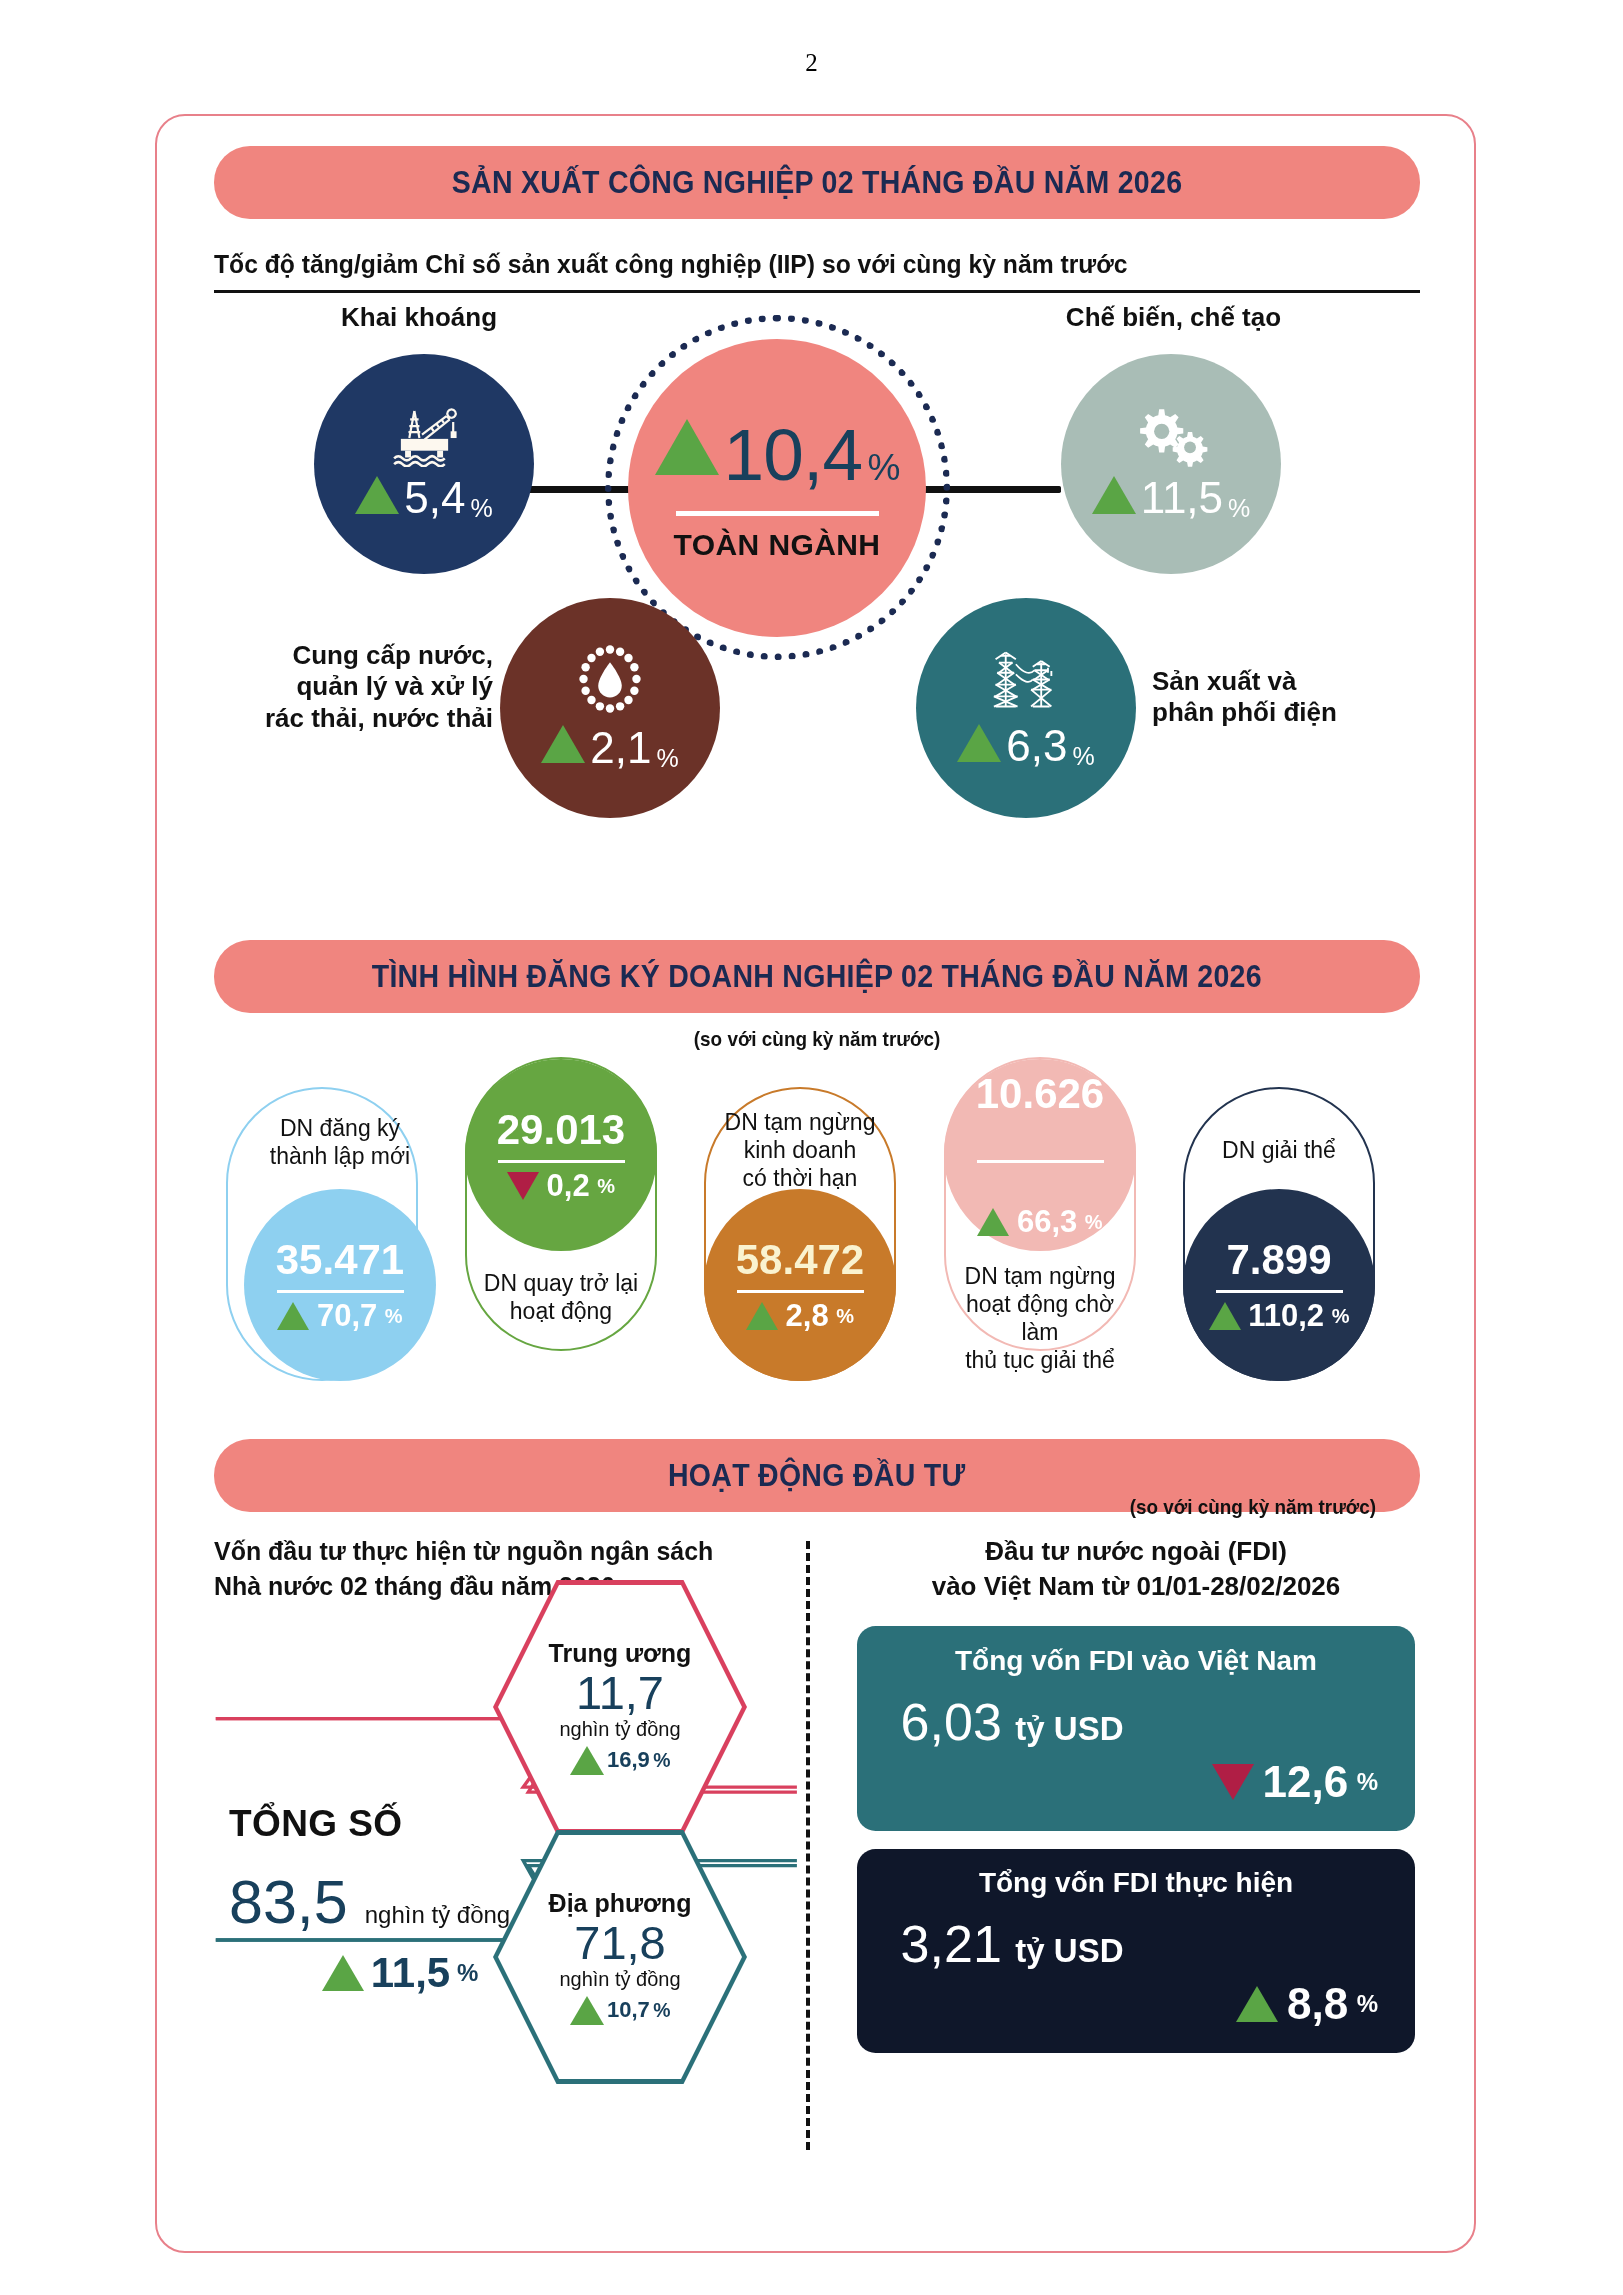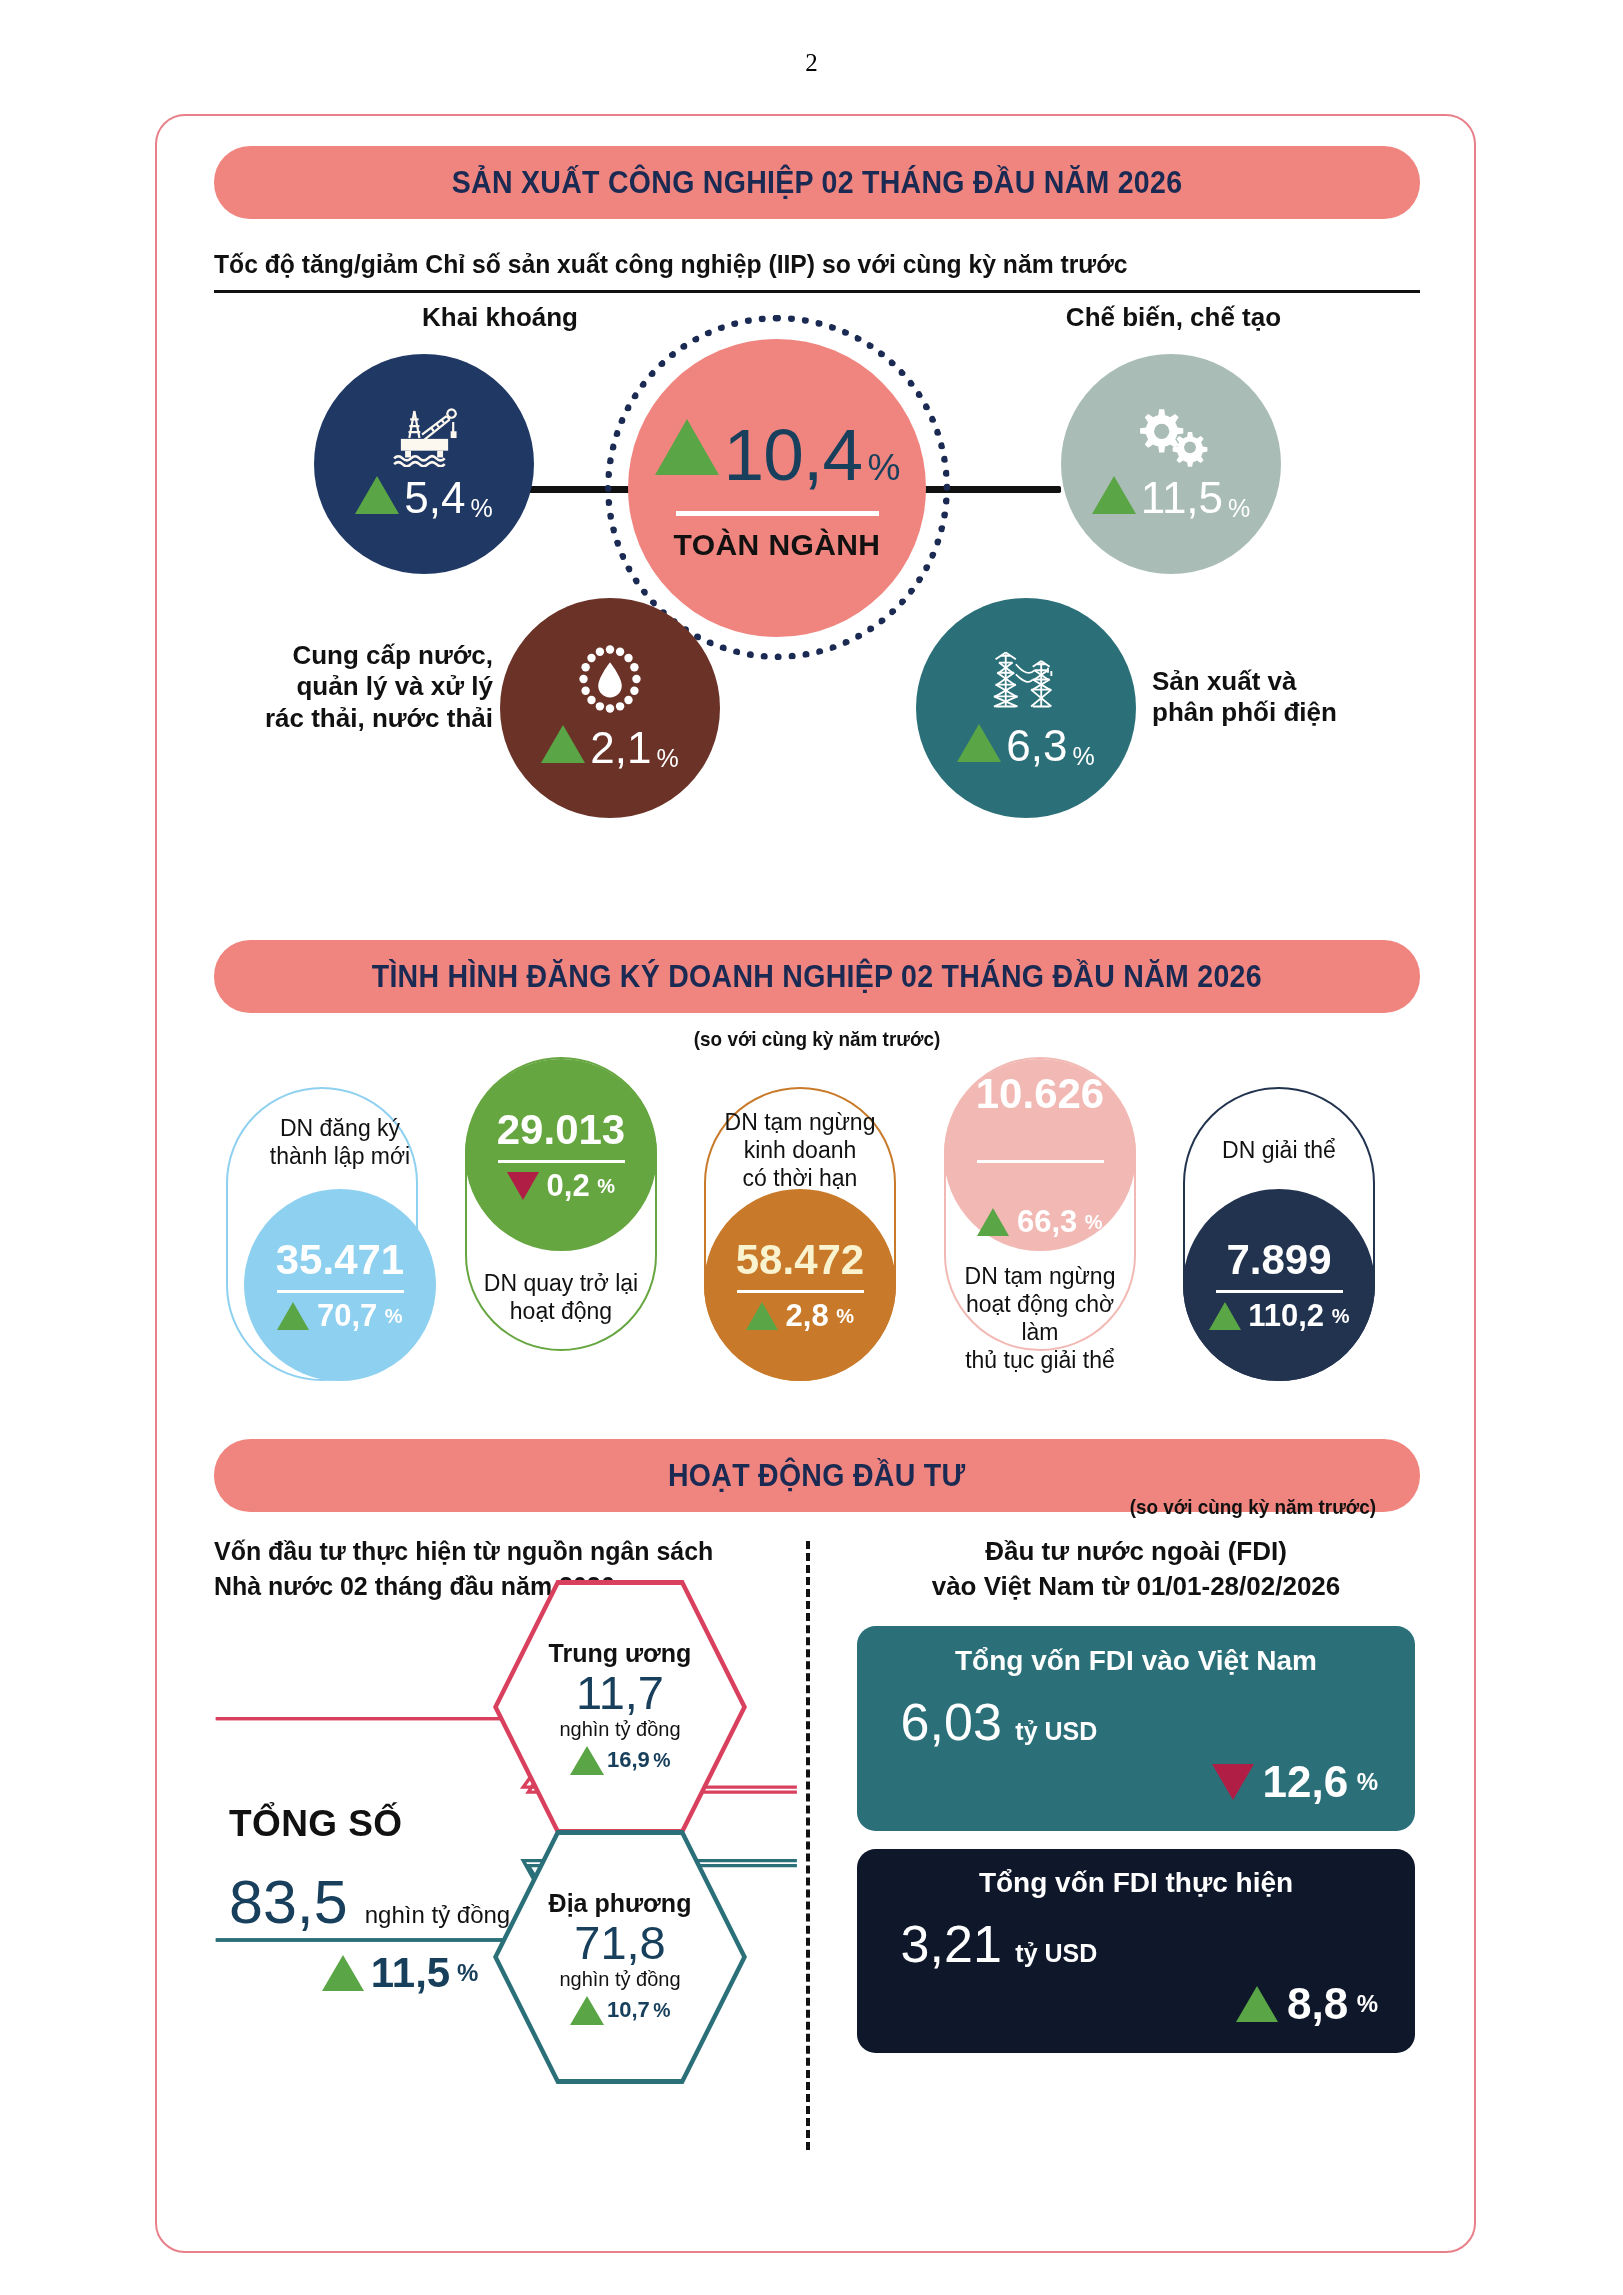--- a/index.html
+++ b/index.html
@@ -192,21 +192,21 @@
   }
 
   .fdi-col { position: absolute; left: 643px; top: 0px; width: 558px; }
   .fdi-title {
     font-size: 26px; font-weight: bold; color: #111; text-align: center; line-height: 1.35;
   }
   .fdi-card { border-radius: 18.6px; padding: 18.6px 25px 24px; margin-top: 22px; position: relative; }
   .fdi-card .t { font-size: 28px; font-weight: bold; color: #fff; text-align: center; }
   .fdi-card .vrow { display: flex; align-items: baseline; gap: 13.5px; margin-top: 15px; padding-left: 18.6px; }
   .fdi-card .v { font-size: 52px; font-weight: 300; color: #fff; }
-  .fdi-card .vu { font-size: 25px; color: #fff; font-weight: bold; }
+  .fdi-card .vu { font-size: 33px; color: #fff; font-weight: bold; }
   .fdi-card .prow { display: flex; align-items: center; justify-content: flex-end; gap: 8.5px; margin-top: 5px; padding-right: 12px; }
   .fdi-card .pn { font-size: 44px; font-weight: bold; color: #fff; }
   .fdi-card .pu { font-size: 24px; font-weight: bold; color: #fff; }
 </style>
 </head>
 <body>
 
 <div class="page-number">2</div>
 
 <div class="frame">
@@ -218,21 +218,21 @@
     <div class="subtitle1">Tốc độ tăng/giảm Chỉ số sản xuất công nghiệp (IIP) so với cùng kỳ năm trước</div>
     <div class="rule"></div>
 
     <div class="iip-area">
 
       <div class="connector" style="left:279px; top:184px; width:144px;"></div>
       <div class="connector" style="left:703px; top:184px; width:144px;"></div>
       <div class="connector" style="left:359px; top:328px; width:127px; transform:rotate(40deg); transform-origin:left center;"></div>
       <div class="connector" style="left:761px; top:328px; width:127px; transform:rotate(40deg); transform-origin:left center;"></div>
 
-      <div class="clabel" style="left:127px; top:0px; width:237px; text-align:right;">Khai khoáng</div>
+      <div class="clabel" style="left:127px; top:0px; width:237px; text-align:left;">Khai khoáng</div>
       <div class="circ" style="left:100px; top:52px; width:220px; height:220px; background:#1f3864;">
         <span class="icon">
           <svg width="81" height="63" viewBox="0 0 96 74" fill="none">
             <g stroke="#fdf8ef" stroke-width="2.6" fill="none">
               <path d="M36 8 L30 40 M36 8 L42 40 M31 18 h10 M30 26 h12 M29 33 h14"></path>
               <path d="M45 36 L74 14 M48 42 L78 18"></path>
               <path d="M74 14 l4 4 M56 28 l3 4 M62 23 l3 4 M68 18 l3 4"></path>
               <path d="M80 16 a5 5 0 1 1 0.1 0"></path>
               <path d="M82 21 v12"></path>
             </g>

